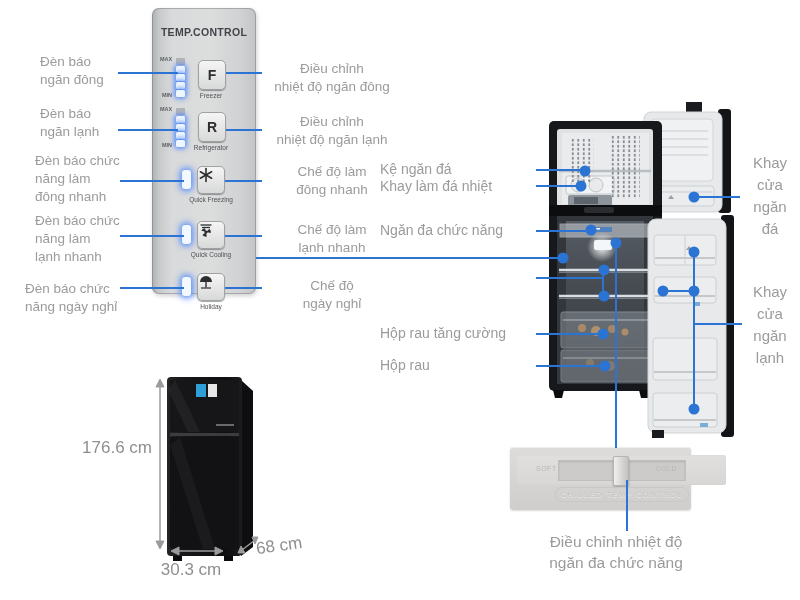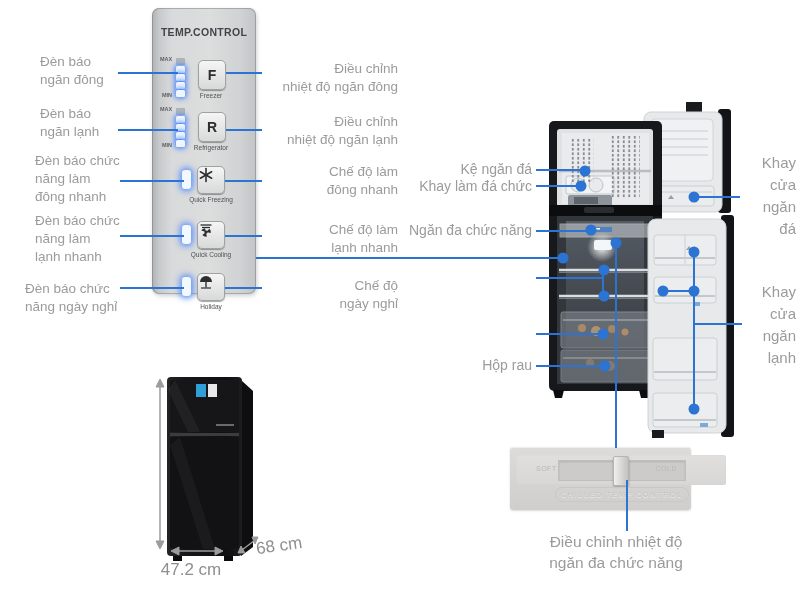--- a/index.html
+++ b/index.html
@@ -3,23 +3,23 @@
 <meta charset="utf-8">
 <style>
   html,body{margin:0;padding:0;background:#fff;}
   #stage{position:relative;width:800px;height:600px;overflow:hidden;background:#fff;
          font-family:"Liberation Sans","DejaVu Sans",sans-serif;}
   svg{position:absolute;left:0;top:0;}
   #art{z-index:1;}
   #callouts{z-index:3;pointer-events:none;}
   .lbl{position:absolute;color:#9b9b9b;white-space:pre-line;z-index:2;}
   .llbl{font-size:13.5px;line-height:18px;text-align:left;}
-  .rlbl{font-size:13.5px;line-height:18px;text-align:right;}
-  .mlbl{font-size:14px;line-height:17px;text-align:right;width:152px;left:380px;}
-  .dlbl{font-size:15px;line-height:22px;text-align:right;width:52px;left:744px;}
+  .rlbl{font-size:13.5px;line-height:18px;text-align:center;}
+  .mlbl{font-size:14px;line-height:17px;text-align:left;width:152px;left:380px;}
+  .dlbl{font-size:15px;line-height:22px;text-align:center;width:52px;left:744px;}
   .blbl{font-size:15.5px;line-height:21px;text-align:center;width:224px;left:504px;top:531px;}
   .dim{position:absolute;color:#8f8f8f;font-size:17px;z-index:2;}
   
   #panel{position:absolute;left:152px;top:8px;width:104px;height:286px;border-radius:7px;z-index:2;
     background:linear-gradient(90deg,#aeb1b3 0,#c7c9ca 7px,#d8dadb 20px,#dcdddd 55%,#d0d2d3 85%,#c2c4c6 100%);
     box-shadow:inset 0 0 0 1px rgba(110,114,118,.45),1px 2px 4px rgba(0,0,0,.18);}
   #panel .ttl{position:absolute;top:18px;left:0;width:100%;text-align:center;font-size:10.5px;
     font-weight:bold;color:#414449;letter-spacing:.3px;}
   .mm{position:absolute;font-size:5.5px;font-weight:bold;color:#5c5f62;}
   .seg{position:absolute;width:9px;height:6.5px;border-radius:1.5px;}
@@ -280,37 +280,39 @@
   <div class="lbl rlbl" style="left:266px;top:113px;width:132px;">Điều chỉnh
 nhiệt độ ngăn lạnh</div>
   <div class="lbl rlbl" style="left:266px;top:163px;width:132px;">Chế độ làm
 đông nhanh</div>
   <div class="lbl rlbl" style="left:266px;top:221px;width:132px;">Chế độ làm
 lạnh nhanh</div>
   <div class="lbl rlbl" style="left:266px;top:277px;width:132px;">Chế độ
 ngày nghỉ</div>
 
   <div class="lbl mlbl" style="top:161px;">Kệ ngăn đá</div>
-  <div class="lbl mlbl" style="top:178px;">Khay làm đá chức</div>
+  <div class="lbl mlbl" style="top:178px;">Khay làm đá nhiệt</div>
   <div class="lbl mlbl" style="top:222px;">Ngăn đa chức năng</div>
+  <div class="lbl mlbl" style="top:325px;">Hộp rau tăng cường</div>
   <div class="lbl mlbl" style="top:357px;">Hộp rau</div>
 
   <div class="lbl dlbl" style="top:152px;">Khay
 cửa
 ngăn
 đá</div>
   <div class="lbl dlbl" style="top:281px;">Khay
 cửa
 ngăn
 lạnh</div>
 
   <div class="lbl blbl">Điều chỉnh nhiệt độ
 ngăn đa chức năng</div>
 
-  <div class="dim" style="left:150px;top:560px;width:82px;text-align:center;">47.2 cm</div>
+  <div class="dim" style="left:52px;top:438px;width:100px;text-align:right;">176.6 cm</div>
+  <div class="dim" style="left:150px;top:560px;width:82px;text-align:center;">30.3 cm</div>
   <div class="dim" style="left:256px;top:536px;transform:rotate(-8deg);">68 cm</div>
 
   <svg id="callouts" width="800" height="600">
     <g stroke="#2b74d3" stroke-width="2">
 
       <line x1="118" y1="73" x2="178" y2="73"></line>
       <line x1="118" y1="130" x2="178" y2="130"></line>
       <line x1="120" y1="181" x2="184" y2="181"></line>
       <line x1="120" y1="236" x2="184" y2="236"></line>
       <line x1="120" y1="288" x2="184" y2="288"></line>

